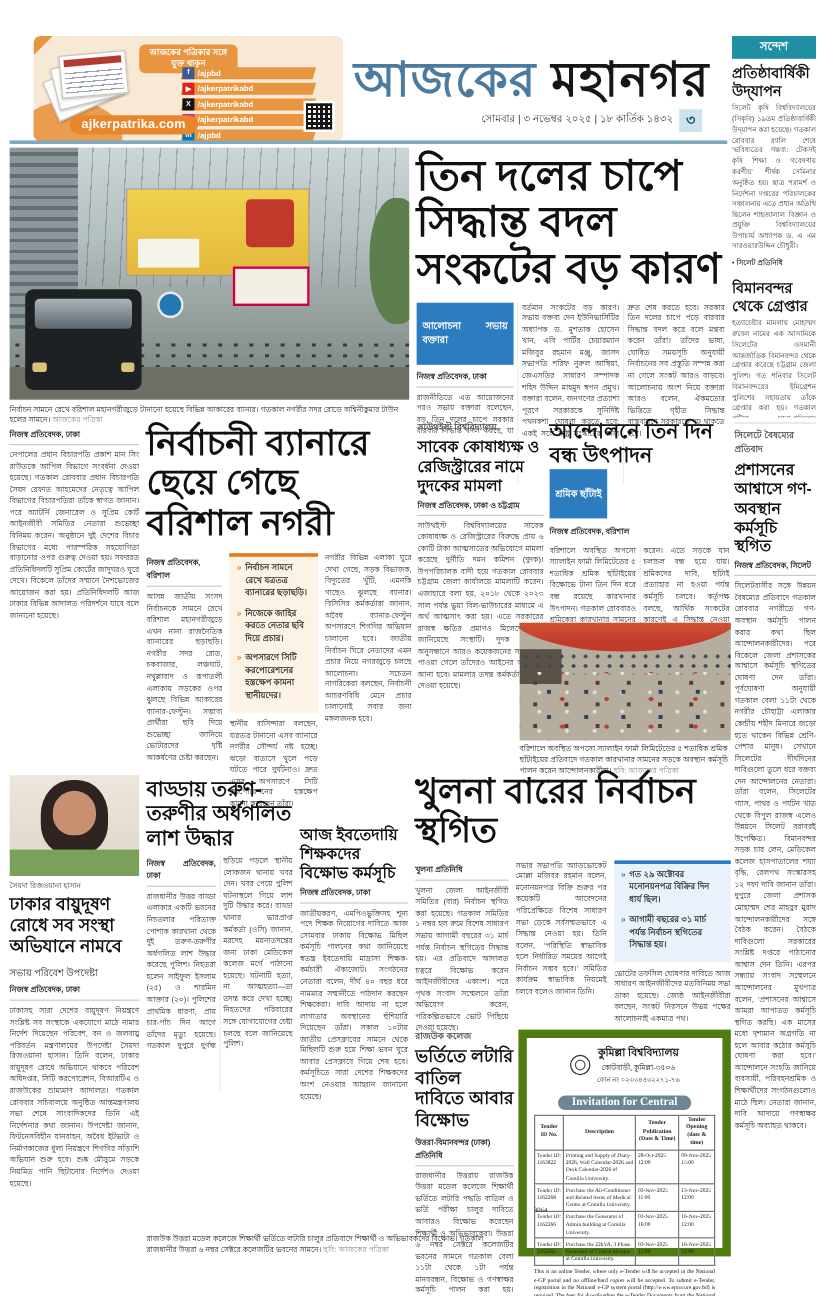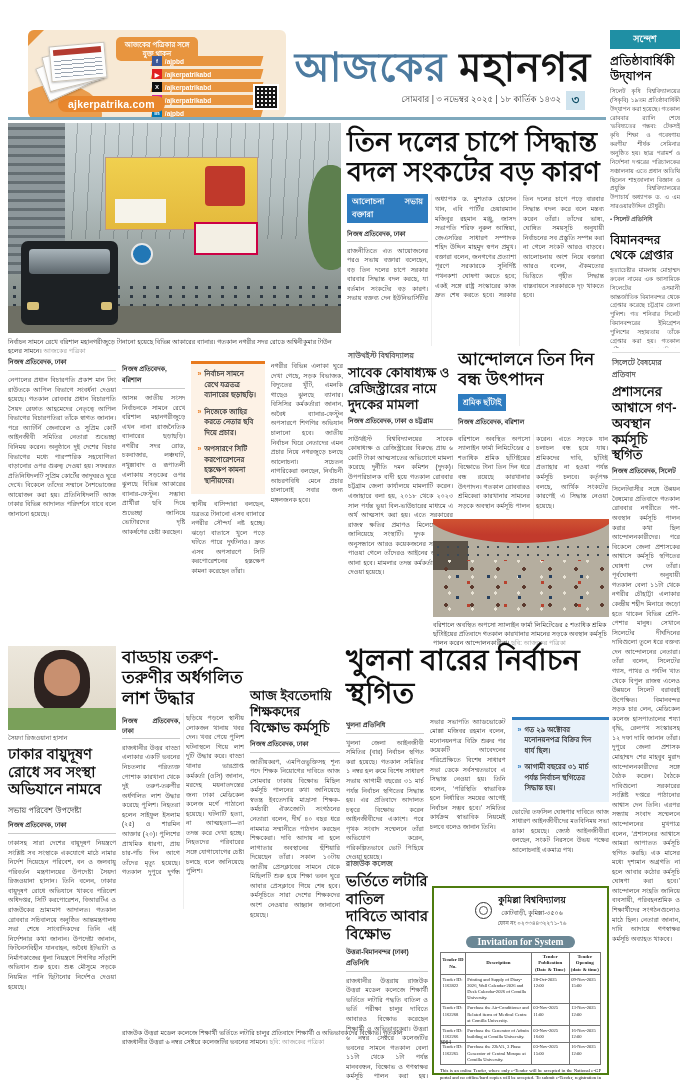--- a/index.html
+++ b/index.html
@@ -47,26 +47,26 @@
   .page-badge { left:566px; top:91px; width:19px; height:19px; background:#cfe3ee; color:#0f4e66;
     display:flex; align-items:center; justify-content:center; font-size:12px; font-weight:bold; }
 
   .rule-main { left:8px; top:117px; width:598px; height:3px; background:#7fa9bd; }
 
   
   .kicker { font-size:7.5px; font-weight:bold; color:#555; margin-bottom:3px; }
   .byline { font-size:6.5px; font-weight:bold; color:#222; margin:3px 0 4px; padding-bottom:2px; border-bottom:1px solid #c9c9c9; }
   .byline.noline { border-bottom:none; }
   .body { font-size:6.3px; line-height:1.52; text-align:justify; color:#2b2b2b; overflow:hidden; }
-  .label { display:inline-block; background:#2e7cc0; color:#fff; font-weight:bold; font-size:8px; padding:2px 5px; margin-bottom:3px; }
+  .label { display:inline-block; background:#2e7cc0; color:#fff; font-weight:bold; font-size:8px; padding:14px 5px; margin-bottom:3px; }
   .caption { font-size:6.3px; line-height:1.45; color:#222; }
   .caption .credit { color:#8a8a8a; }
   .c2 { column-count:2; column-gap:6px; column-rule:1px solid #eee; }
   .c3 { column-count:3; column-gap:7px; column-rule:1px solid #eee; }
-  .h-xxl { font-size:27px; font-weight:bold; line-height:1.12; color:#101010; }
+  .h-xxl { font-size:35px; font-weight:bold; line-height:1.12; color:#101010; }
   .h-xl  { font-size:29px; font-weight:bold; line-height:1.15; color:#101010; }
   .h-lg  { font-size:29px; font-weight:bold; line-height:1.15; color:#101010; }
   .h-md  { font-size:17px; font-weight:bold; line-height:1.2;  color:#101010; }
   .h-sm  { font-size:14.5px; font-weight:bold; line-height:1.22; color:#101010; }
   .h-xs  { font-size:13px; font-weight:bold; line-height:1.22; color:#101010; }
   .bullets { padding:5px 6px 2px; margin-bottom:5px; }
   .bullets.orange { background:#fdf2e6; border-top:3px solid #e87a1e; }
   .bullets.blue   { background:#e9f2fa; border-top:3px solid #2e7cc0; }
   .bullet { display:flex; gap:3px; font-size:7px; font-weight:bold; color:#333; line-height:1.5; margin-bottom:6px; text-align:left; }
   .bullets.orange .mark { color:#e87a1e; } .bullets.blue .mark { color:#2e7cc0; }
@@ -172,22 +172,22 @@
 
   .khulna { left:346px; top:644px; width:263px; }
   .k-row { display:flex; gap:6px; margin-top:6px; }
   .k-colA { width:79px; } .k-colB { width:77px; } .k-colC { width:99px; }
   .k-colA .body { height:154px; } .k-colB .body { height:166px; } .k-colC .body { height:78px; }
 
   .lottery-art { left:346px; top:858px; width:82px; }
   .lottery-art .body { height:108px; }
 
   
-  .tender { left:432px; top:858px; width:177px; height:189px; border:2px solid #4d7c0f; padding:5px 6px;
-    font-family:"Liberation Serif", serif; background:#fff;margin-top:28px; }
+  .tender { left:432px; top:858px; width:177px; height:189px; border:7px solid #4d7c0f; padding:5px 6px;
+    font-family:"Liberation Serif", serif; background:#fff; }
   .t-head { display:flex; align-items:center; justify-content:center; gap:6px; }
   .t-logo { width:17px; height:17px; border:1.5px solid #333; border-radius:50%; position:relative; flex:0 0 17px; }
   .t-logo::after { content:""; position:absolute; inset:3px; border:1px solid #555; border-radius:50%; }
   .t-org { text-align:center; }
   .t-org .bn { font-size:9px; font-weight:bold; color:#111; }
   .t-org .ad { font-size:6.3px; color:#222; }
   .t-org .ph { font-size:5.6px; color:#333; }
   .t-title { text-align:center; margin:3px 0; }
   .t-title span { display:inline-block; background:#6b8795; color:#fff; font-size:9.5px; font-weight:bold;
     border-radius:9px; padding:1px 12px; }
@@ -292,20 +292,21 @@
       <span>রাজনীতিতে এত আয়োজনের পরও সভায় বক্তারা বলেছেন, বড় তিন দলের চাপে সরকার বারবার সিদ্ধান্ত বদল করছে, যা বর্তমান সংকটের বড় কারণ। সভায় বক্তব্য দেন ইউনিভার্সিটির অধ্যাপক ড. মুশতাক হোসেন খান, এবি পার্টির চেয়ারম্যান মজিবুর রহমান মঞ্জু, জাসদ সভাপতি শরিফ নুরুল আম্বিয়া, জেএসডির সাধারণ সম্পাদক শহিদ উদ্দিন মাহমুদ স্বপন প্রমুখ। বক্তারা বলেন, জনগণের প্রত্যাশা পূরণে সরকারকে সুনির্দিষ্ট পথনকশা ঘোষণা করতে হবে; একই সঙ্গে রাষ্ট্র সংস্কারের কাজ দ্রুত শেষ করতে হবে। সরকার তিন দলের চাপে পড়ে বারবার সিদ্ধান্ত বদল করে বলে মন্তব্য করেন তাঁরা। তাঁদের ভাষ্য, ঘোষিত সময়সূচি অনুযায়ী নির্বাচনের সব প্রস্তুতি সম্পন্ন করা না গেলে সংকট আরও বাড়বে। আলোচনায় অংশ নিয়ে বক্তারা আরও বলেন, ঐকমত্যের ভিত্তিতে গৃহীত সিদ্ধান্ত বাস্তবায়নে সরকারকে দৃঢ় থাকতে হবে।</span>
     </div>
   </article>
 
   <article class="abs nepal">
     <div class="byline">নিজস্ব প্রতিবেদক, ঢাকা</div>
     <div class="body">নেপালের প্রধান বিচারপতি প্রকাশ মান সিং রাউতকে আপিল বিভাগে সংবর্ধনা দেওয়া হয়েছে। গতকাল রোববার প্রধান বিচারপতি সৈয়দ রেফাত আহমেদের নেতৃত্বে আপিল বিভাগের বিচারপতিরা তাঁকে স্বাগত জানান। পরে অ্যাটর্নি জেনারেল ও সুপ্রিম কোর্ট আইনজীবী সমিতির নেতারা শুভেচ্ছা বিনিময় করেন। অনুষ্ঠানে দুই দেশের বিচার বিভাগের মধ্যে পারস্পরিক সহযোগিতা বাড়ানোর ওপর গুরুত্ব দেওয়া হয়। সফররত প্রতিনিধিদলটি সুপ্রিম কোর্টের জাদুঘরও ঘুরে দেখে। বিকেলে তাঁদের সম্মানে নৈশভোজের আয়োজন করা হয়। প্রতিনিধিদলটি আজ ঢাকার বিভিন্ন আদালত পরিদর্শনে যাবে বলে জানানো হয়েছে।</div>
   </article>
 
   <article class="abs barishal">
+    <h1 class="h-xl">নির্বাচনী ব্যানারে ছেয়ে গেছে বরিশাল নগরী</h1>
     <div class="b-row">
       <div class="b-colA">
         <div class="byline">নিজস্ব প্রতিবেদক, বরিশাল</div>
         <div class="body">আসন্ন জাতীয় সংসদ নির্বাচনকে সামনে রেখে বরিশাল মহানগরীজুড়ে এখন নানা রাজনৈতিক ব্যানারের ছড়াছড়ি। নগরীর সদর রোড, চকবাজার, লঞ্চঘাট, নথুল্লাবাদ ও রূপাতলী এলাকায় সড়কের ওপর ঝুলছে বিভিন্ন আকারের ব্যানার-ফেস্টুন। সম্ভাব্য প্রার্থীরা ছবি দিয়ে শুভেচ্ছা জানিয়ে ভোটারদের দৃষ্টি আকর্ষণের চেষ্টা করছেন।</div>
       </div>
       <div class="b-colB">
         <div class="bullets orange">
           <div class="bullet">
               <span class="mark">»</span>
               <span>নির্বাচন সামনে রেখে যত্রতত্র ব্যানারের ছড়াছড়ি।</span>
@@ -426,21 +427,21 @@
   <div class="abs tender">
     <div class="t-head">
       <div class="t-logo"></div>
       <div class="t-org">
         <div class="bn">কুমিল্লা বিশ্ববিদ্যালয়</div>
         <div class="ad">কোটবাড়ী, কুমিল্লা-৩৫০৬</div>
         <div class="ph">ফোন নং ০২৩৩৪৪৩২২৭১-৭৬</div>
       </div>
     </div>
     <div class="t-title">
-      <span>Invitation for System</span>
+      <span>Invitation for Central</span>
     </div>
     <table class="t-table">
       <thead>
         <tr>
           <th>Tender ID No.</th>
           <th>Description</th>
           <th>Tender Publication (Date &amp; Time)</th>
           <th>Tender Opening (date &amp; time)</th>
         </tr>
       </thead>

